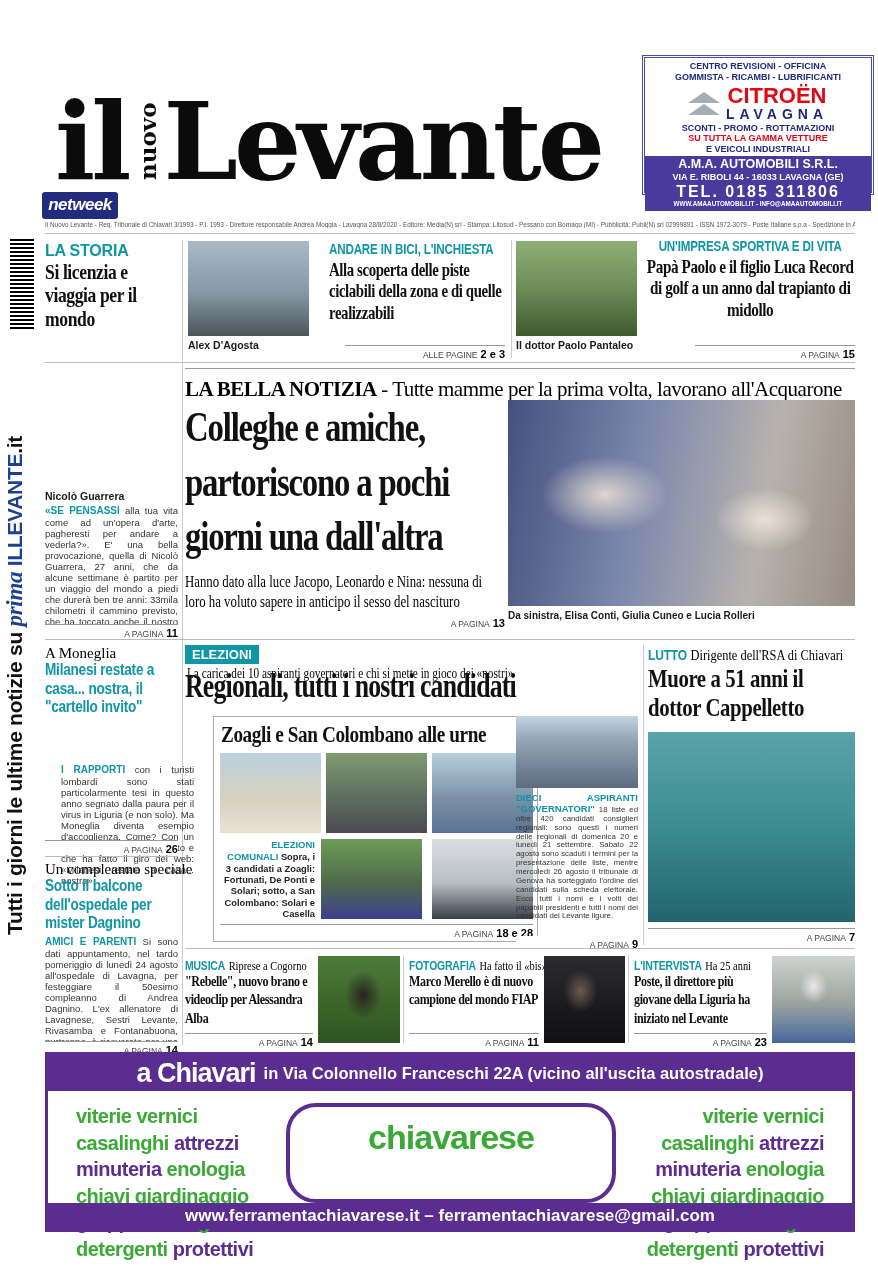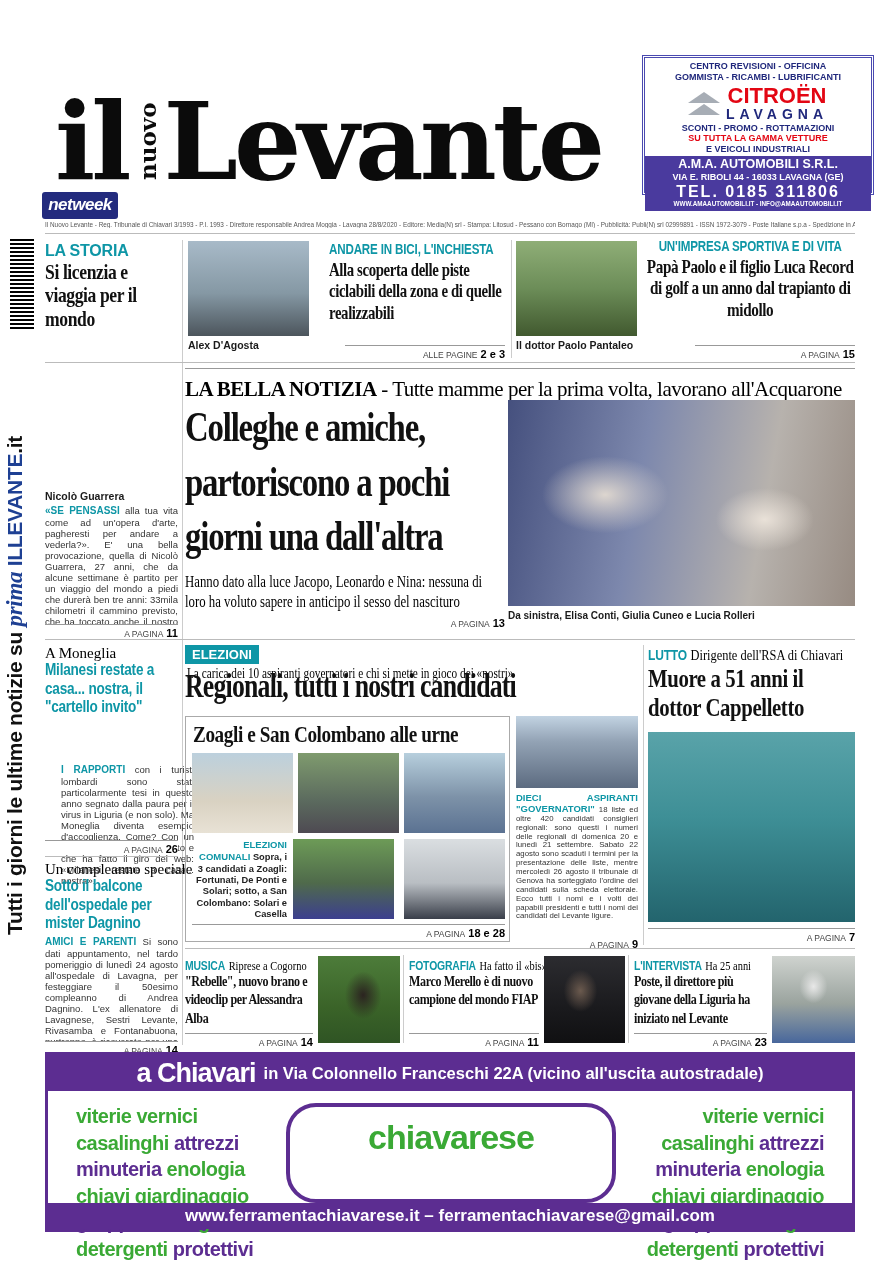--- a/index.html
+++ b/index.html
@@ -60,21 +60,21 @@
   #fer-banner .big{font-size:27px;font-weight:bold;letter-spacing:-1px;}
   #fer-banner .small{font-size:16.5px;font-weight:bold;}
   .fer-list{font-size:20px;font-weight:bold;line-height:1.33;letter-spacing:-0.5px;}
   .fer-list .g{color:var(--green);} .fer-list .p{color:var(--purple);}
   #fer-box{border:4px solid var(--purple);border-radius:30px;text-align:center;padding-top:12px;}
   #fer-box .l1{font-size:38px;font-weight:bold;color:var(--purple);letter-spacing:-1px;line-height:1;}
   #fer-box .l2{font-size:34px;font-weight:bold;color:var(--green);letter-spacing:-1px;line-height:1.1;}
   #fer-footer{background:var(--purple);color:#fff;height:26px;display:flex;align-items:center;justify-content:center;font-size:17px;font-weight:bold;}
   
   .kbox{background:var(--teal);color:#fff;font-weight:bold;font-size:13px;padding:2px 7px;display:inline-block;}
-  .zbox{border:1px solid #aaa;}
+  .zbox{border:1px solid #aaa;margin-left:28px;}
   .sign{position:absolute;background:#e09a35;color:#fff;font-size:8px;font-weight:bold;padding:1px 5px;border-radius:2px;}
   .backpack{position:absolute;width:36px;height:44px;background:#3a6ea8;border-radius:8px;}
   .figure{position:absolute;border-radius:50%;}
 </style>
 </head>
 <body>
 
 <div id="page">
 
   <div id="masthead" class="abs" style="left:55px;top:58px;width:600px;height:128px;">

